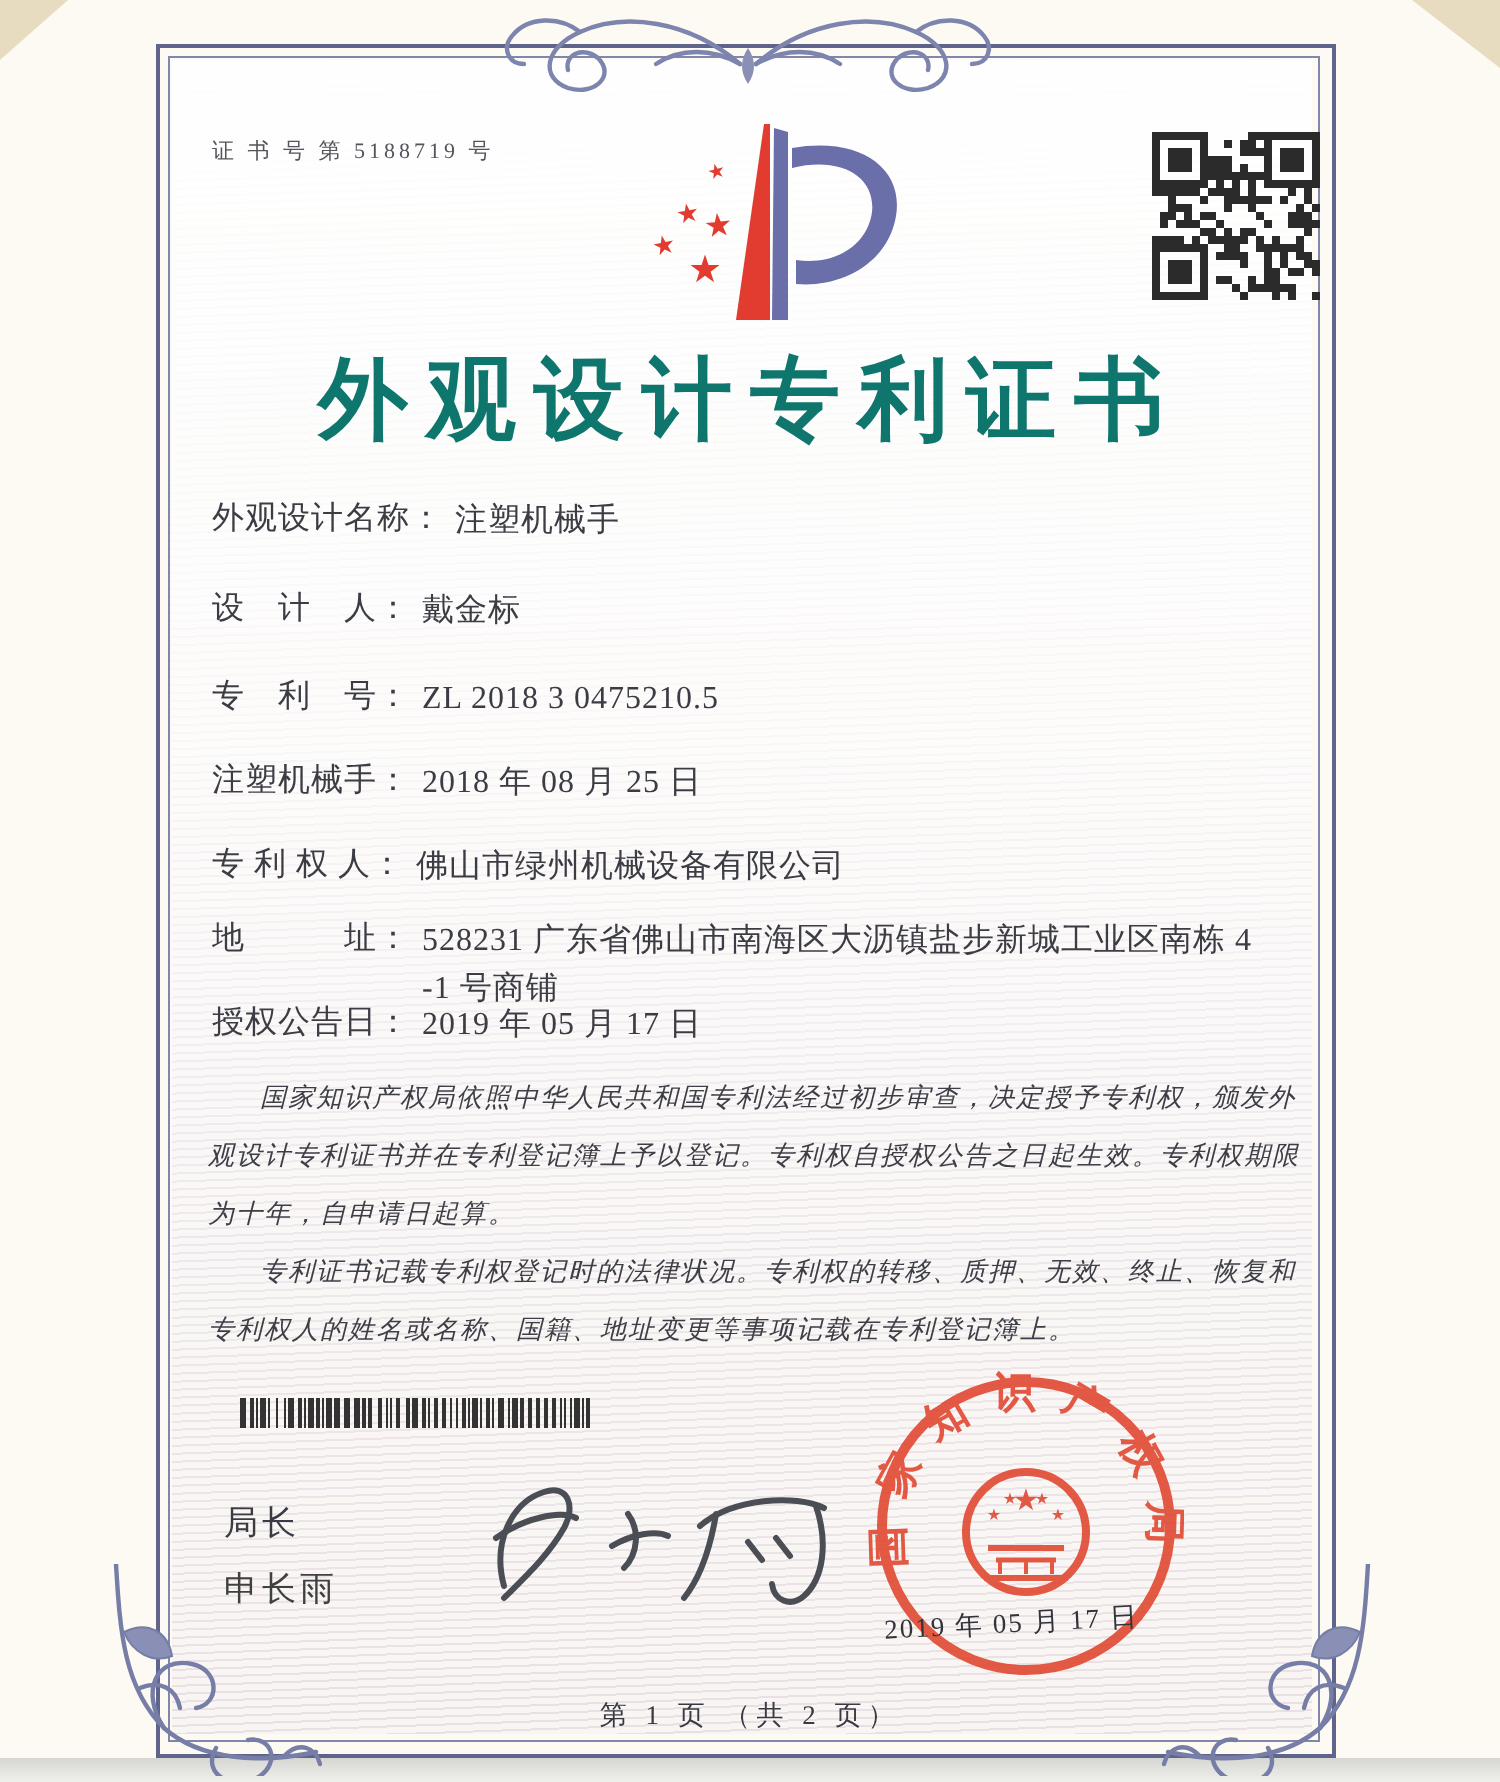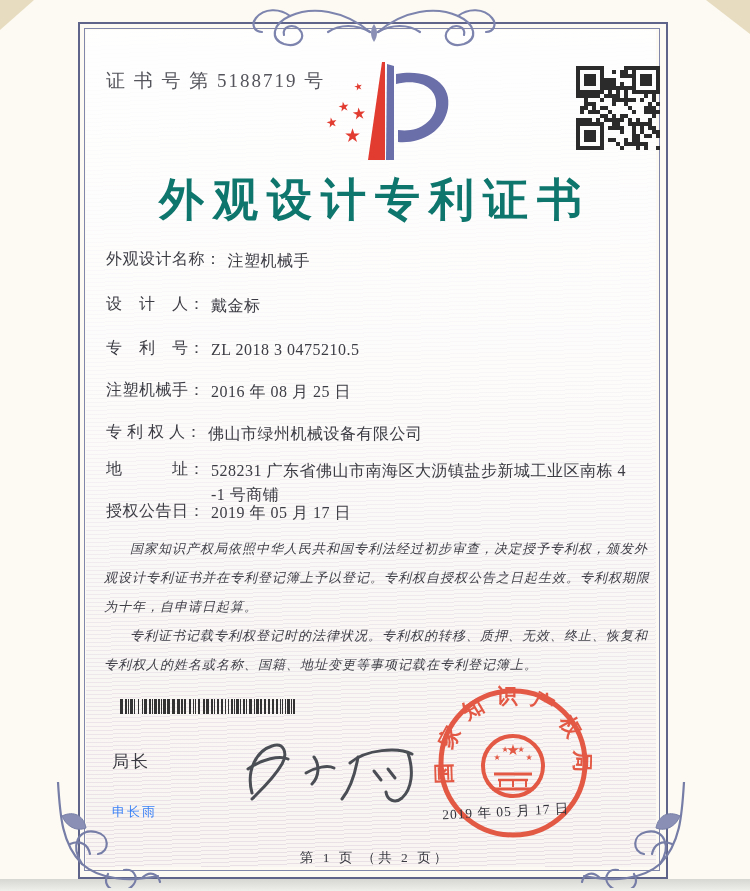--- a/index.html
+++ b/index.html
@@ -18,39 +18,39 @@
   .frame-inner{position:absolute;left:84px;top:28px;width:574px;height:841px;border:1px solid #8187aa;}
   .frame-fill{
     position:absolute;left:86px;top:30px;width:570px;height:837px;
     background:
       linear-gradient(180deg, rgba(255,255,255,.96) 0%, rgba(255,255,255,.72) 40%, rgba(255,255,255,.25) 70%, rgba(255,255,255,0) 100%),
       repeating-linear-gradient(178deg,#e9e0e6 0 1px,#f8f5f2 1px 4px);
   }
   .bottom-strip{position:absolute;left:0;top:879px;width:750px;height:12px;
     background:linear-gradient(180deg,#d6d6d2,#efefec);}
   
-  #cert-no{position:absolute;left:106px;top:68px;font-size:19px;letter-spacing:2px;color:#54545c;text-align:center;}
+  #cert-no{position:absolute;left:106px;top:68px;font-size:11px;letter-spacing:2px;color:#54545c;text-align:center;}
   #logo{position:absolute;left:312px;top:54px;width:156px;height:112px;}
   .logo-star{position:absolute;color:#e23c31;line-height:1;}
   #qr{position:absolute;left:576px;top:66px;width:84px;height:84px;}
   #title{position:absolute;left:0;top:170px;width:750px;text-align:center;
     font-size:45px;font-weight:bold;letter-spacing:9px;color:#0f766e;}
   
   .row{position:absolute;left:106px;width:556px;font-size:16px;letter-spacing:.5px;color:#3c3c44;}
   .flabel{display:inline-block;vertical-align:top;}
   .fvalue{display:inline-block;vertical-align:top;margin-left:6px;white-space:pre-line;line-height:24px;}
   
   #body-text{position:absolute;left:104px;top:534px;width:556px;
     font-style:italic;font-size:13px;line-height:29px;letter-spacing:1px;color:#3e3e47;}
   #body-text p{margin:0;text-indent:2em;}
   
   #barcode{position:absolute;left:120px;top:699px;width:178px;height:15px;}
   
   #director-label{position:absolute;left:112px;top:750px;font-size:17px;letter-spacing:2px;color:#3b3b43;}
-  #director-name{position:absolute;left:112px;top:783px;font-size:13px;letter-spacing:2px;color:#3b82f6;margin-top:20px;}
+  #director-name{position:absolute;left:112px;top:783px;font-size:17px;letter-spacing:2px;color:#404040;}
   #signature{position:absolute;left:222px;top:731px;width:200px;height:80px;}
   
   #seal{position:absolute;left:434px;top:684px;width:158px;height:158px;}
   
   #page-no{position:absolute;left:0;top:849px;width:750px;text-align:center;
     font-size:13.5px;letter-spacing:3px;color:#3a3a42;}
   .orn{position:absolute;pointer-events:none;}
 </style>
 </head>
 <body>
@@ -354,21 +354,21 @@
   <div class="row" style="top:249px">
     <span class="flabel">外观设计名称：</span><span class="fvalue">注塑机械手</span>
   </div>
   <div class="row" style="top:294px">
     <span class="flabel">设　计　人：</span><span class="fvalue">戴金标</span>
   </div>
   <div class="row" style="top:338px">
     <span class="flabel">专　利　号：</span><span class="fvalue">ZL 2018 3 0475210.5</span>
   </div>
   <div class="row" style="top:380px">
-    <span class="flabel">注塑机械手：</span><span class="fvalue">2016 年 08 月 25 日</span>
+    <span class="flabel">注塑机械手：</span><span class="fvalue">2018 年 08 月 25 日</span>
   </div>
   <div class="row" style="top:422px">
     <span class="flabel">专 利 权 人：</span><span class="fvalue">佛山市绿州机械设备有限公司</span>
   </div>
   <div class="row" style="top:459px">
     <span class="flabel">地　　　址：</span><span class="fvalue" style="max-width:440px;">528231 广东省佛山市南海区大沥镇盐步新城工业区南栋 4
 -1 号商铺</span>
   </div>
   <div class="row" style="top:501px">
     <span class="flabel">授权公告日：</span><span class="fvalue">2019 年 05 月 17 日</span>

